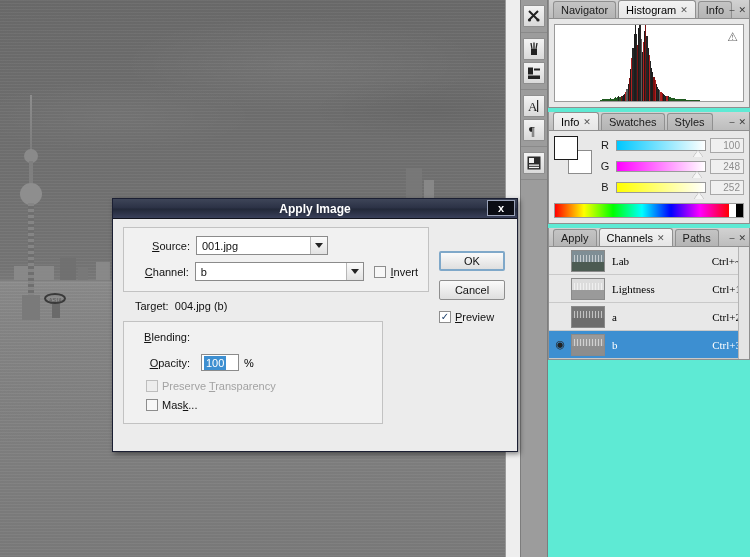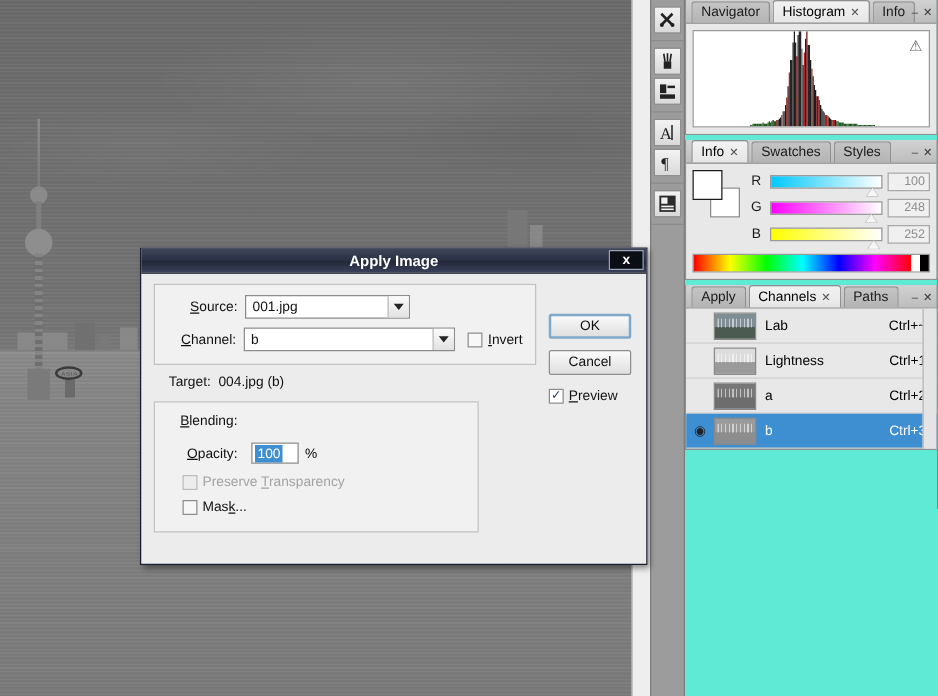--- a/index.html
+++ b/index.html
@@ -613,21 +613,21 @@
           <span class="tab-x">✕</span>
         </div>
         <div class="pal-tab">
           <span>Paths</span>
         </div>
         <div class="pal-ctrls">
           <span>–</span>
           <span>✕</span>
         </div>
       </div>
-      <div class="pal-body" style="padding:0; position:relative;">
+      <div class="pal-body" style="padding:0; position:relative;font-family:Liberation Serif, serif;">
 
         <div class="ch-row">
           <span class="ch-eye"></span>
           <span class="ch-thumb t-lab">
               <i class="sk"></i>
             </span>
           <span class="ch-name">Lab</span>
           <span class="ch-key">Ctrl+~</span>
         </div>
 

